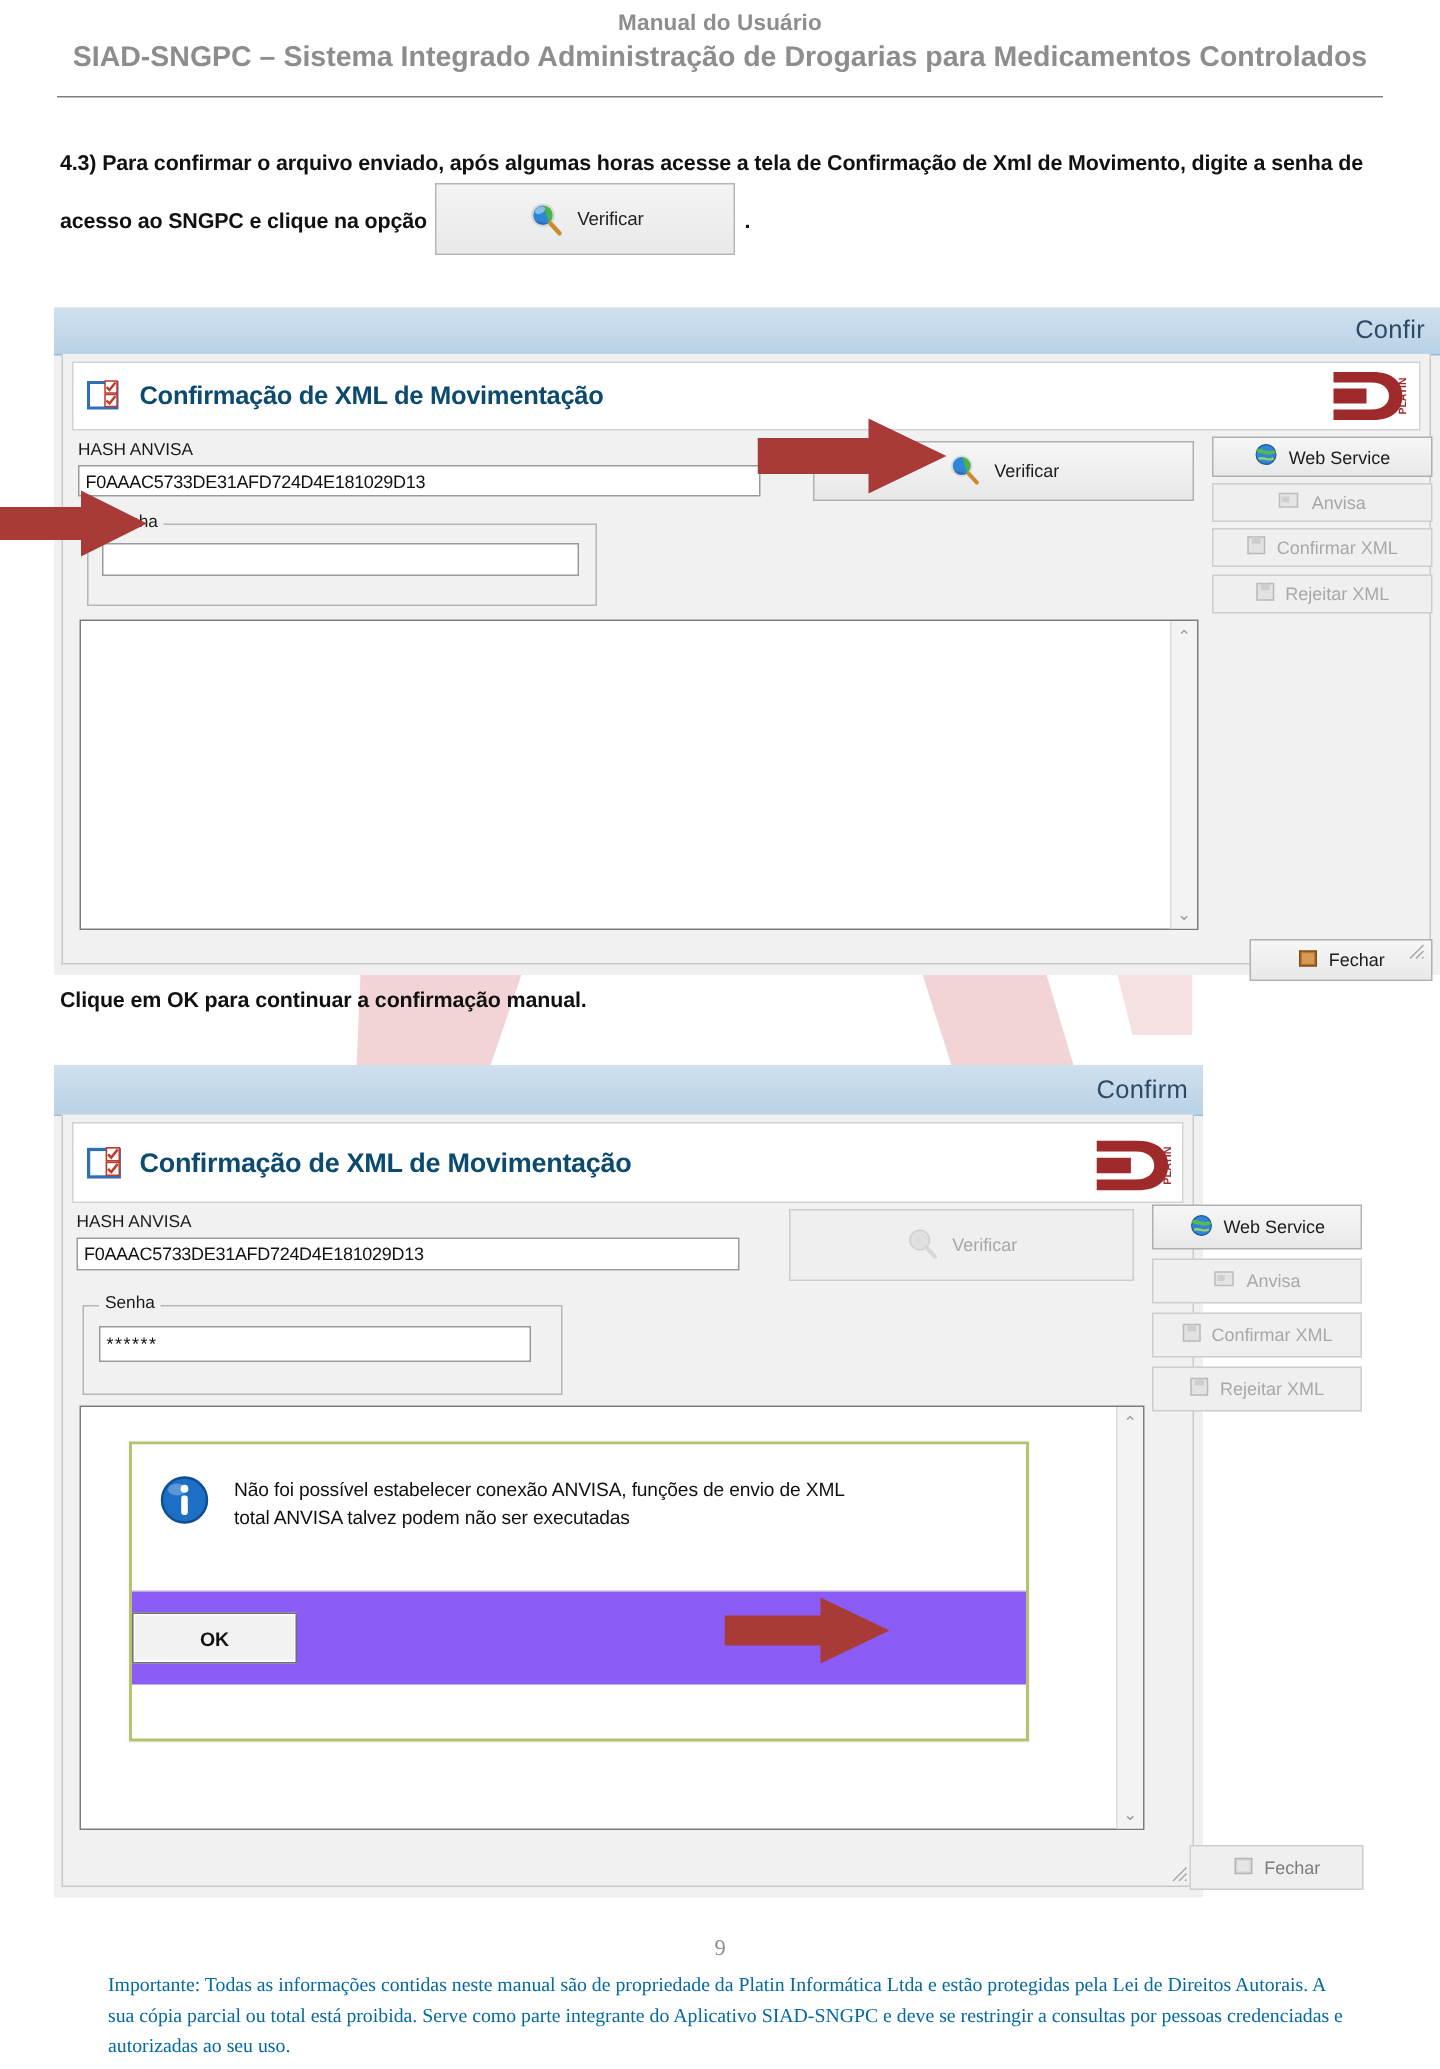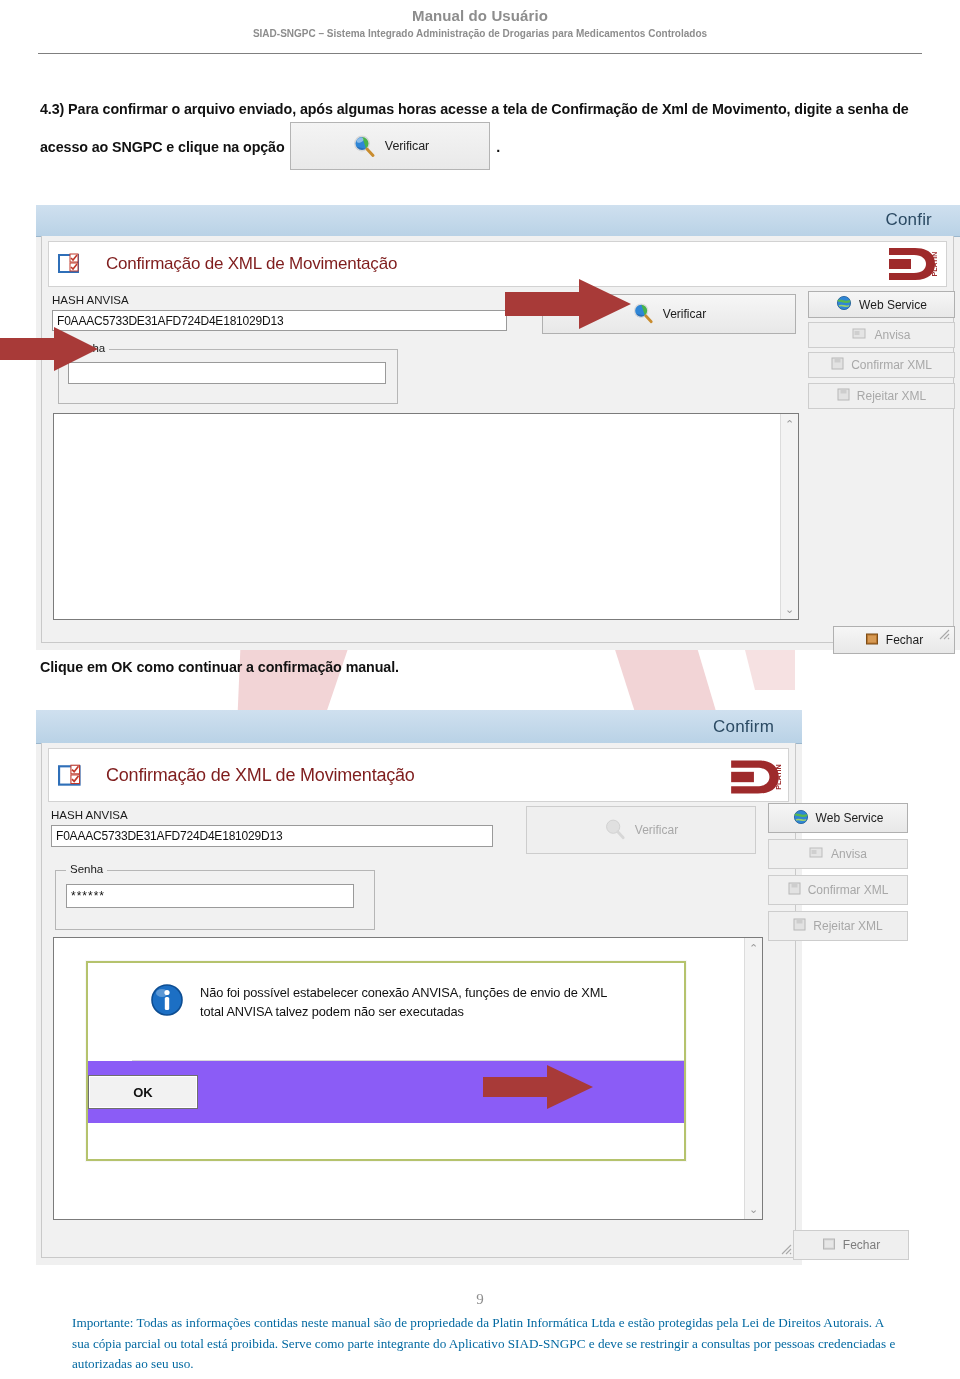--- a/index.html
+++ b/index.html
@@ -18,21 +18,21 @@
     opacity:1; pointer-events:none; z-index:0;
   }
 
   
   .doc-header{position:absolute;left:0;top:0;width:960px;z-index:3;}
   .doc-header .l1{
     text-align:center;color:#8d8d8d;font-size:15px;font-weight:bold;
     letter-spacing:.1px;padding-top:7px;
   }
   .doc-header .l2{
-    text-align:center;color:#8d8d8d;font-size:10px;font-weight:bold;
+    text-align:center;color:#8d8d8d;font-size:19px;font-weight:bold;
     padding-top:4px;
   }
   .doc-header .rule{
     margin:14px 38px 0 38px;border-top:1.6px solid #7f7f7f;
   }
 
   
   .para{
     position:absolute;z-index:4;
     font-size:14.3px;font-weight:bold;color:#111;
@@ -68,21 +68,21 @@
   #shot2{left:36px;top:710px;width:766px;height:555px;}
 
   .shot .titlebar{
     height:31px;
     background:linear-gradient(#cfe0ef,#b9d2e6);
     border-bottom:1px solid #9bb7cd;
     position:relative;
   }
   #shot2 .titlebar{height:33px;}
   .shot .titlebar .tt{
-    position:absolute;right:28px;top:5px;
+    position:absolute;right:10px;top:5px;
     font-size:17px;color:#2b4a63;font-weight:normal;
     letter-spacing:.2px;
   }
   #shot2 .titlebar .tt{top:7px;}
 
   .shot .client{
     position:absolute;left:5px;right:6px;top:31px;bottom:7px;
     background:#f1f1f1;border:1px solid #c9c9c9;border-top:none;
     box-sizing:border-box;
   }
@@ -90,21 +90,21 @@
 
   
   .formhead{
     position:absolute;left:6px;right:6px;top:5px;height:44px;
     background:#ffffff;border:1px solid #d2d2d2;
     display:flex;align-items:center;
   }
   #shot2 .formhead{height:52px;}
   .formhead .ficon{width:26px;height:24px;margin-left:9px;flex:none;position:relative;}
   .formhead .ftitle{
-    margin-left:22px;font-size:17px;font-weight:normal;color:#7f1d1d;letter-spacing:-.2px;
+    margin-left:9px;font-size:17px;font-weight:bold;color:#0c4a6e;letter-spacing:-.2px;
   }
   #shot2 .formhead .ftitle{font-size:18px;}
   .formhead .platin{
     margin-left:auto;margin-right:5px;width:56px;height:40px;position:relative;flex:none;
   }
 
   
   .lbl-small{font-size:11.5px;color:#1a1a1a;font-family:"Liberation Sans",sans-serif;}
   .txtfield{
     background:#fff;border:1px solid #9a9a9a;box-sizing:border-box;
@@ -152,21 +152,21 @@
     height:30px;background:#c3cf7f;position:relative;
     display:flex;align-items:center;justify-content:center;
   }
   .dlg .dtitle .t{font-size:14.5px;color:#2c2c2c;letter-spacing:.2px;}
   .dlg .dclose{
     position:absolute;right:0;top:0;width:38px;height:30px;background:#c0392b;
     color:#fff;display:flex;align-items:center;justify-content:center;font-size:14px;
   }
   .dlg .dbody{
     background:#fff;padding:20px 16px 18px 18px;display:flex;gap:16px;align-items:flex-start;
-    border-bottom:1px solid #d8d8d8;min-height:98px;box-sizing:border-box;margin-left:44px;
+    border-bottom:1px solid #d8d8d8;min-height:98px;box-sizing:border-box;
   }
   .dlg .dbody .msg{font-size:12.8px;color:#111;line-height:19px;letter-spacing:-.1px;}
   .dlg .dfoot{
     background:#8b5cf6;height:62px;display:flex;align-items:center;justify-content:flex-start;
     padding-right:14px;
     font-weight:bold;
   }
   .dlg .okbtn{
     width:108px;height:32px;background:#f2f2f2;border:1px solid #6f6f6f;
     display:flex;align-items:center;justify-content:center;font-size:13px;color:#111;
@@ -347,21 +347,21 @@
     <path d="M0 15 L74 15 L74 2 L126 27 L74 52 L74 39 L0 39 Z" fill="#a83a38"></path>
   </svg>
 </div>
 
 <div class="redarrow" style="left:-8px;top:325px;">
   <svg width="108" height="48" viewBox="0 0 108 48">
     <path d="M0 13 L62 13 L62 2 L106 24 L62 46 L62 35 L0 35 Z" fill="#a83a38"></path>
   </svg>
 </div>
 
-<div class="para" id="p-ok">Clique em OK como continuar a confirmação manual.</div>
+<div class="para" id="p-ok">Clique em OK para continuar a confirmação manual.</div>
 
 <div class="shot" id="shot2">
   <div class="titlebar">
     <span class="tt">Confirm</span>
   </div>
   <div class="client">
 
     <div class="formhead">
       <span class="ficon">
         <svg width="28" height="26" viewBox="0 0 26 24">

